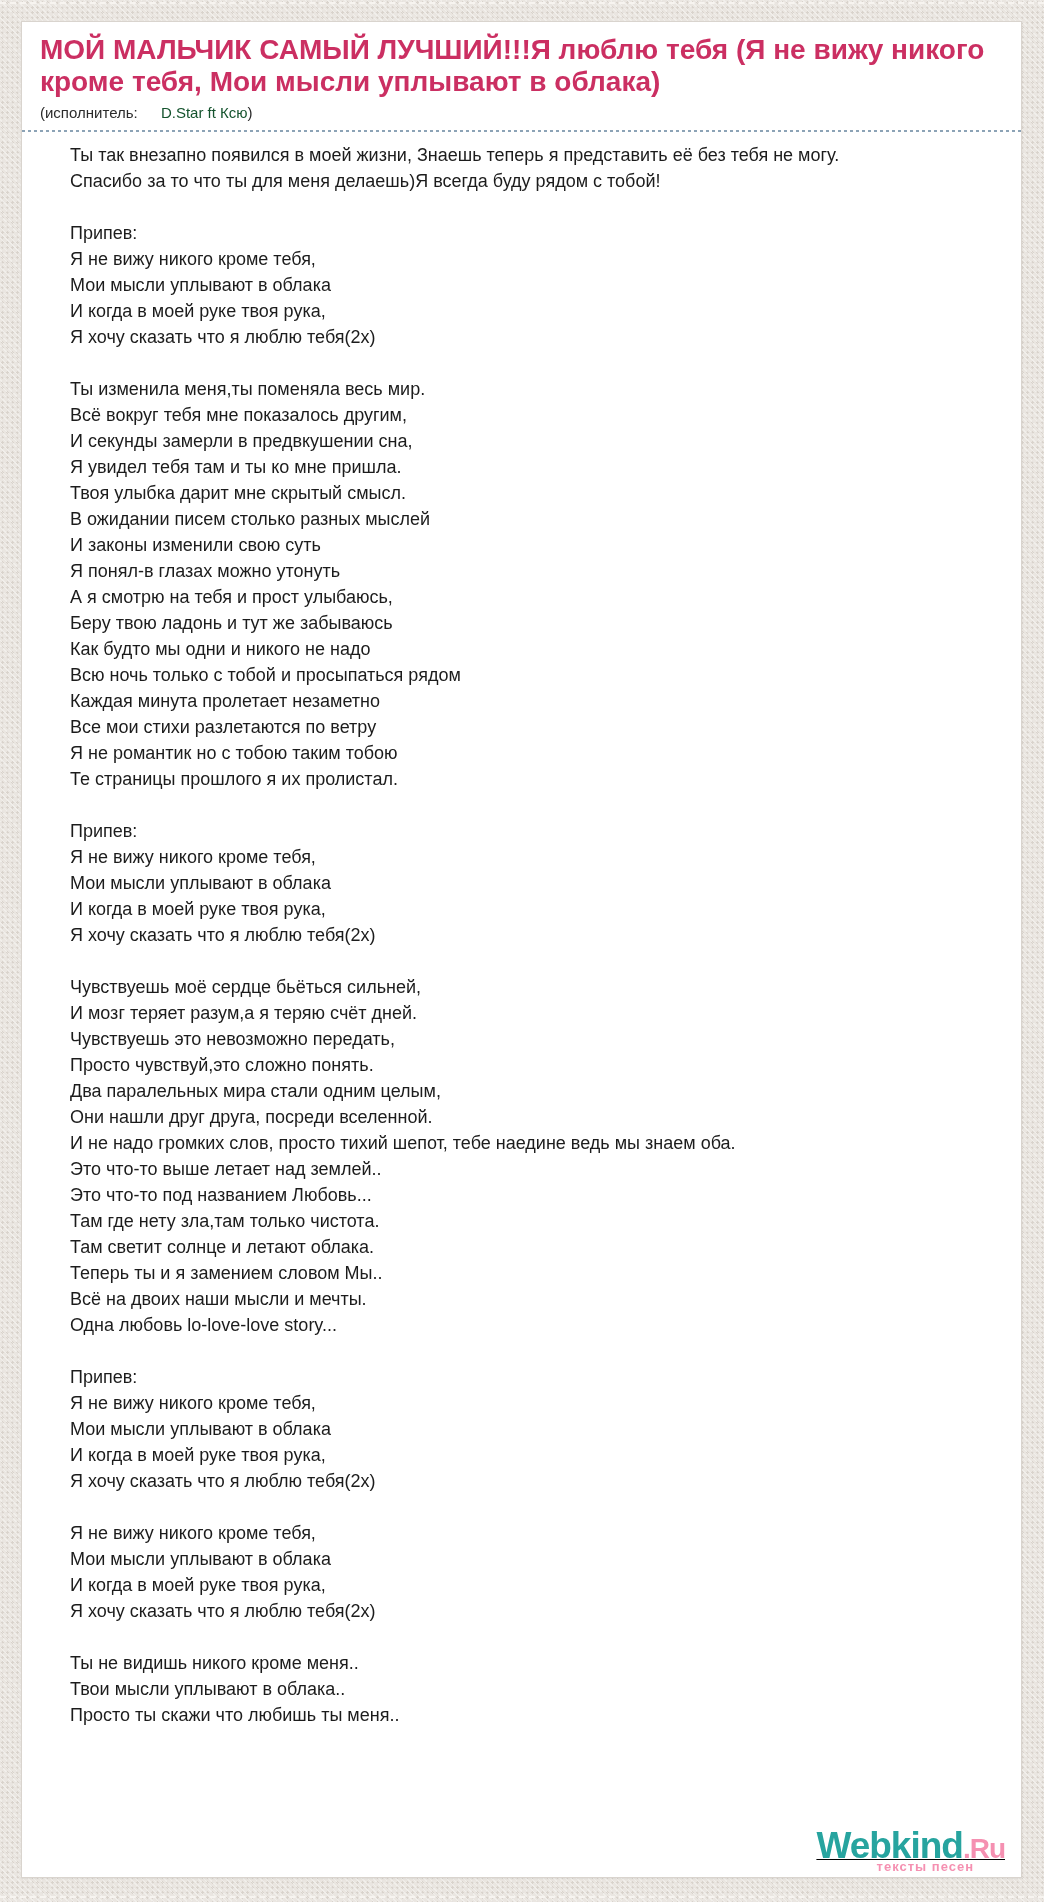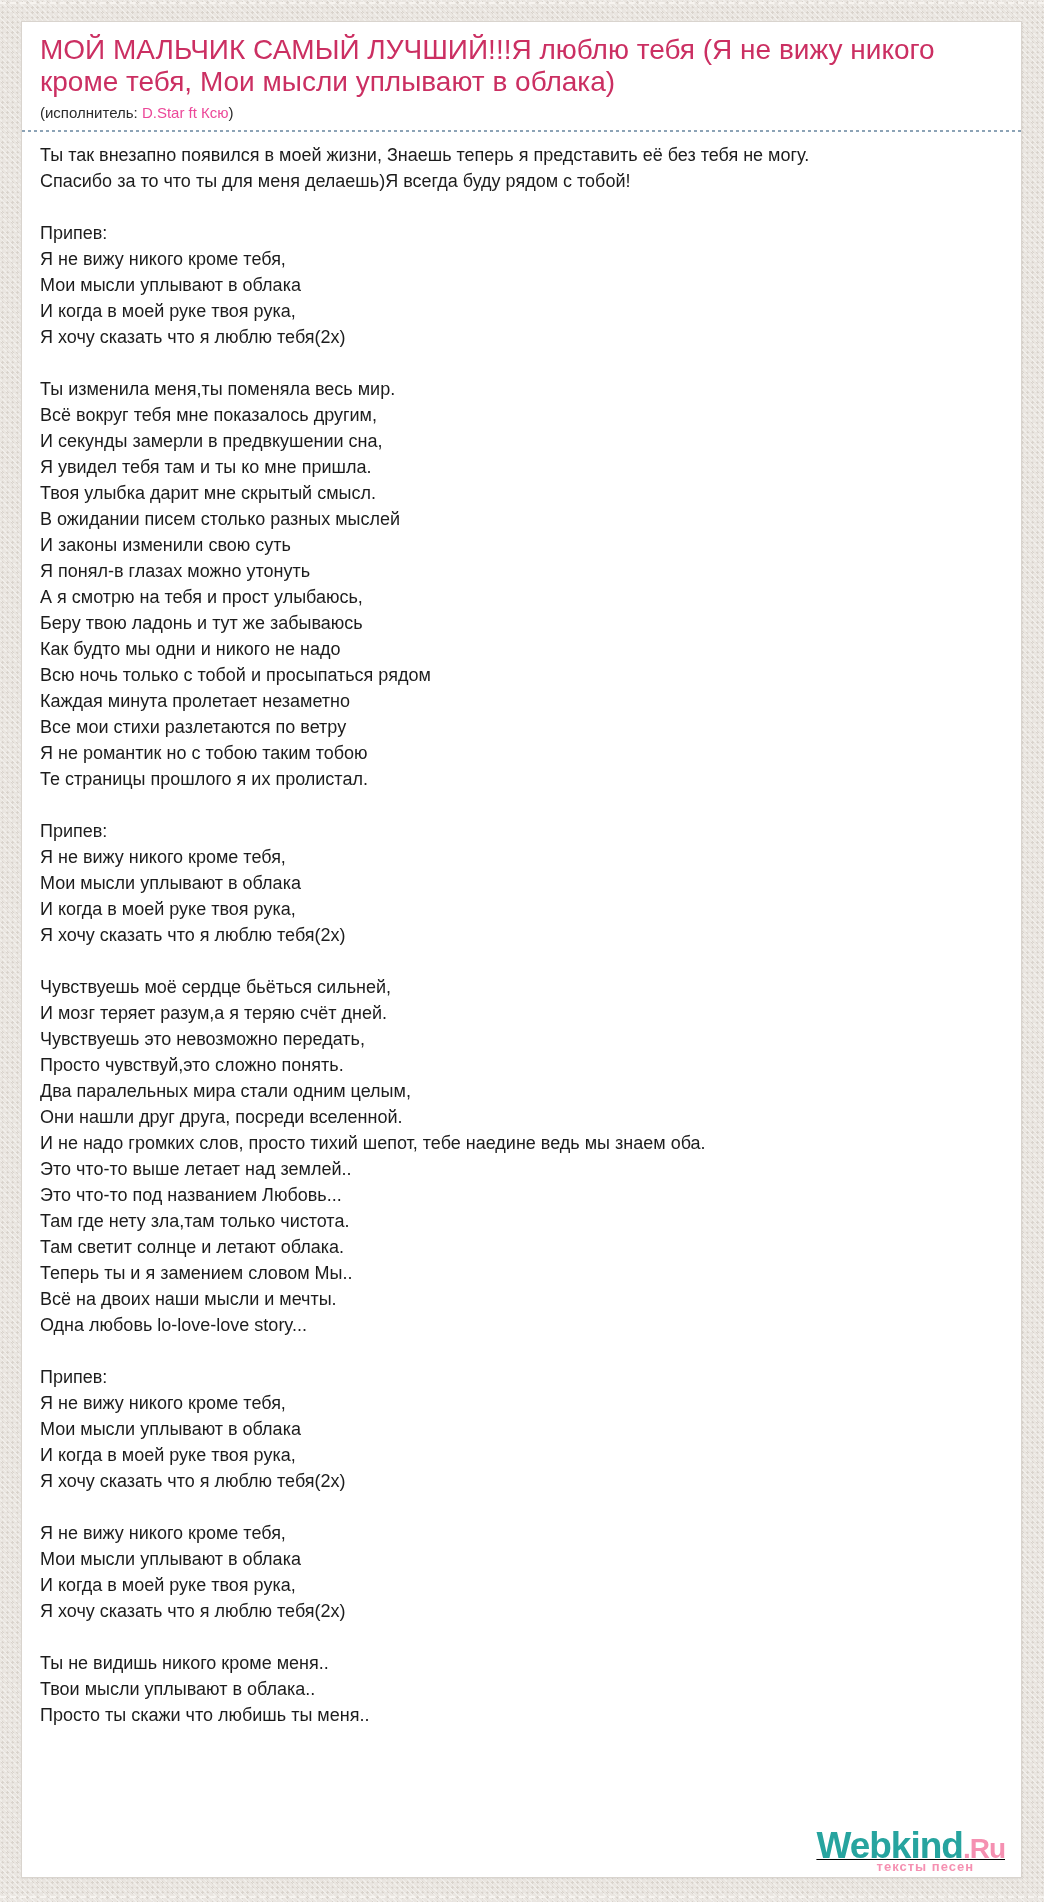--- a/index.html
+++ b/index.html
@@ -41,47 +41,49 @@
     box-shadow: 0 1px 2px rgba(0,0,0,0.06);
     overflow: hidden;
   }
   .content {
     padding: 0 12px 0 18px;
   }
   h1.song-title {
     margin: 12px 0 6px 0;
     font-size: 28px;
     line-height: 32px;
-    font-weight: normal;
+    font-weight: bold;
     color: #cb2f62;
   }
   .artist-line {
     font-size: 15px;
     color: #2b2b2b;
     margin: 0 0 9px 0;
   }
   .artist-line a {
-    color: #ec4899;
+    color: #14532d;
     text-decoration: none;
+    margin-left: 19px;
   }
   .dotted-separator {
     height: 2px;
     margin: 0 0 10px 0;
     background: repeating-linear-gradient(90deg, #8ca3b6 0 3px, transparent 3px 6px);
   }
   .lyrics {
     font-size: 18px;
     line-height: 26px;
     color: #1c1c1c;
   }
   .stanza {
     margin: 0 0 26px 0;
   }
   .lyric-line {
     white-space: nowrap;
+    margin-left: 30px;
   }
   .logo {
     position: absolute;
     right: 16px;
     bottom: 4px;
     text-align: right;
     line-height: 1;
   }
   .logo .logo-main {
     font-weight: bold;

